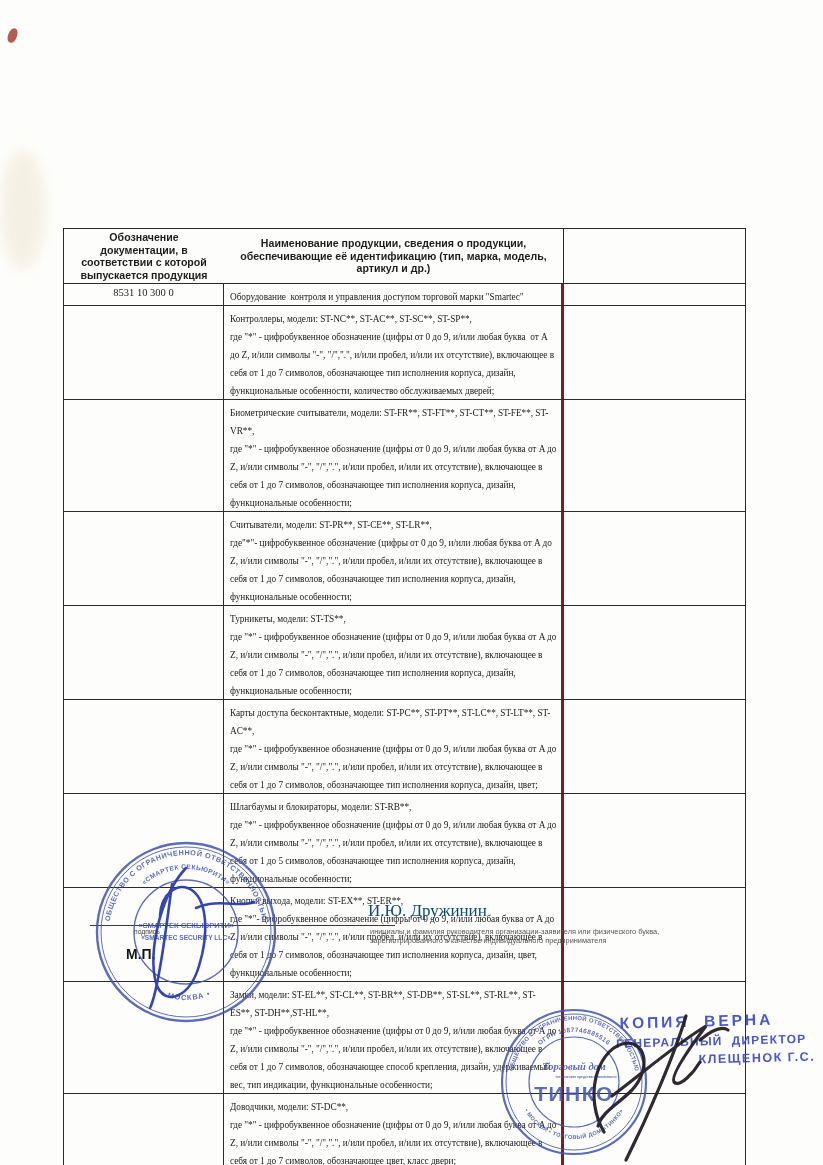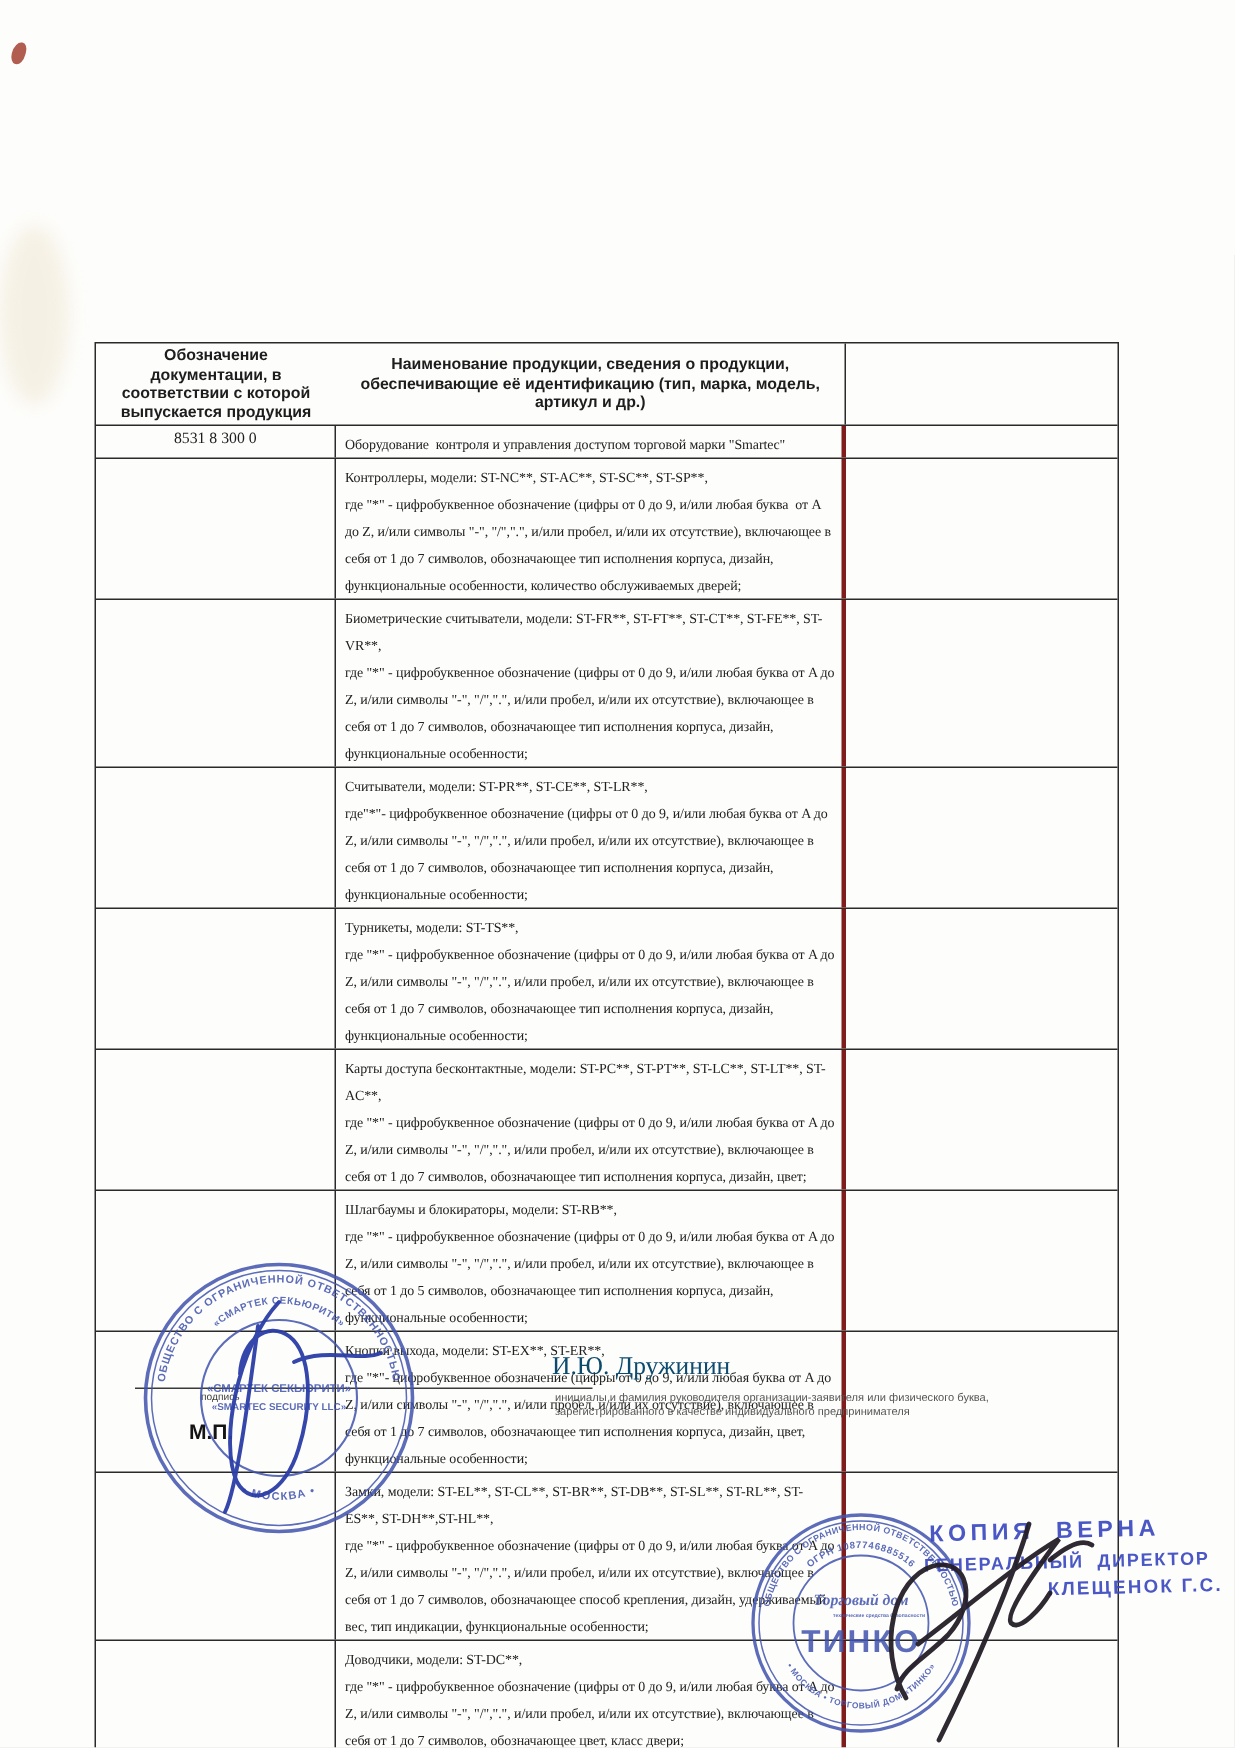--- a/index.html
+++ b/index.html
@@ -69,21 +69,21 @@
   <div class="smudge"></div>
 
 
   <div class="tbl">
     <div class="trow">
       <div class="cell hd c3">Обозначение документации, в соответствии с которой выпускается продукция</div>
       <div class="cell hd c2">Наименование продукции, сведения о продукции, обеспечивающие её идентификацию (тип, марка, модель, артикул и др.)</div>
     </div>
 
     <div class="trow" style="min-height:19px">
-      <div class="cell c1">8531 8 300 0</div>
+      <div class="cell c1">8531 10 300 0</div>
       <div class="cell c2"><span class="celltext">Оборудование  контроля и управления доступом торговой марки "Smartec"</span></div>
       <div class="cell c3"></div>
     </div>
     <div class="trow" style="min-height:60px">
       <div class="cell c1"></div>
       <div class="cell c2"><span class="celltext">Контроллеры, модели: ST-NC**, ST-AC**, ST-SC**, ST-SP**,
 где "*" - цифробуквенное обозначение (цифры от 0 до 9, и/или любая буква  от A до Z, и/или символы "-", "/",".", и/или пробел, и/или их отсутствие), включающее в себя от 1 до 7 символов, обозначающее тип исполнения корпуса, дизайн, функциональные особенности, количество обслуживаемых дверей;</span></div>
       <div class="cell c3"></div>
     </div>
     <div class="trow" style="min-height:77px">

